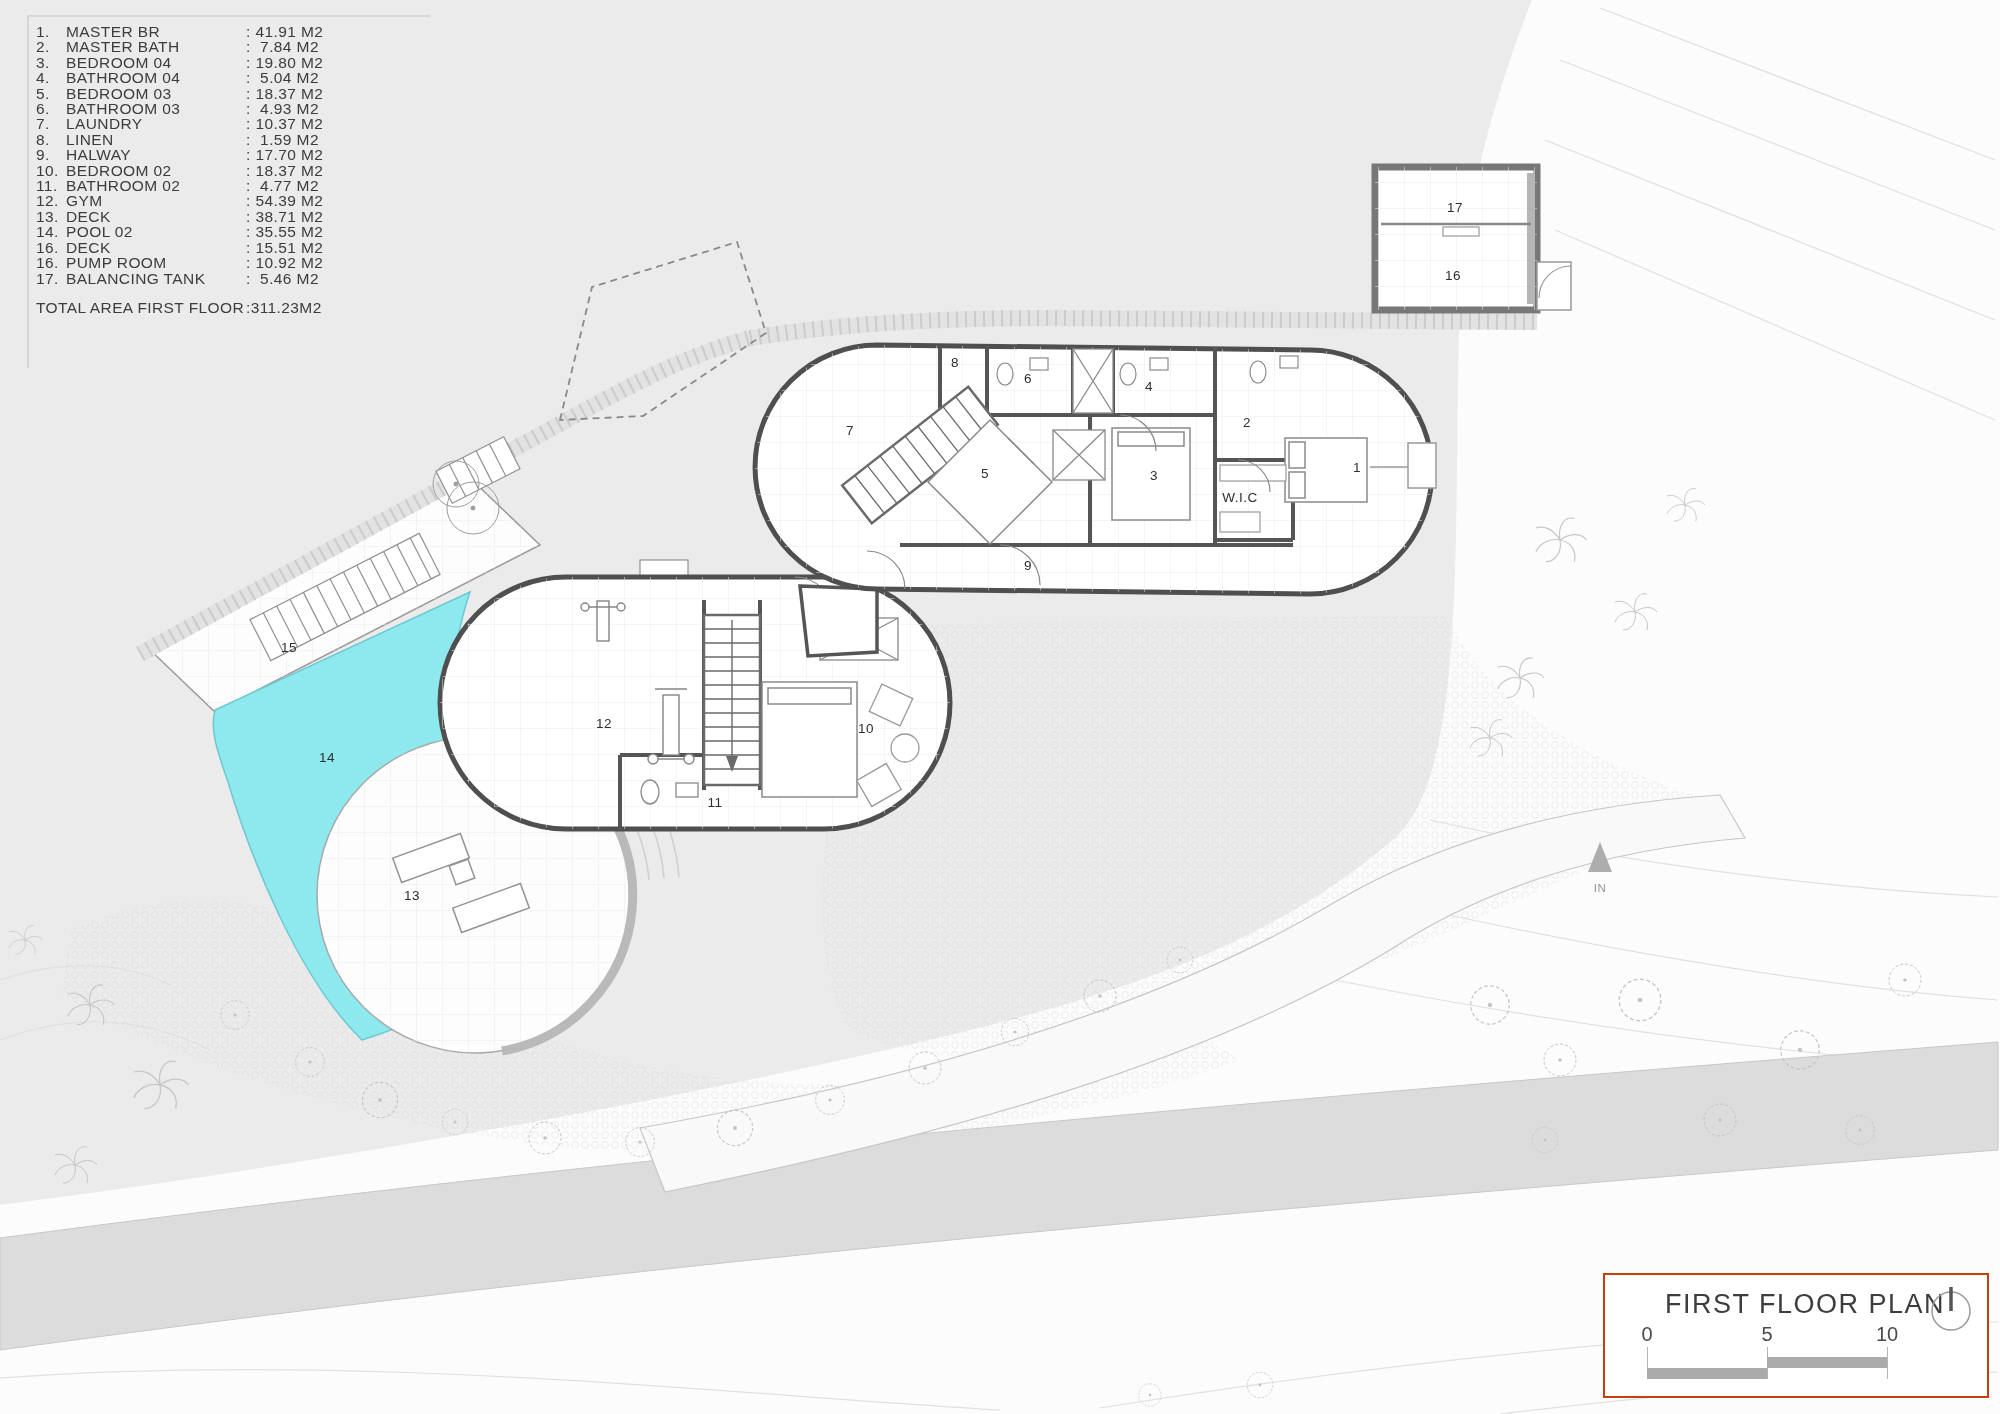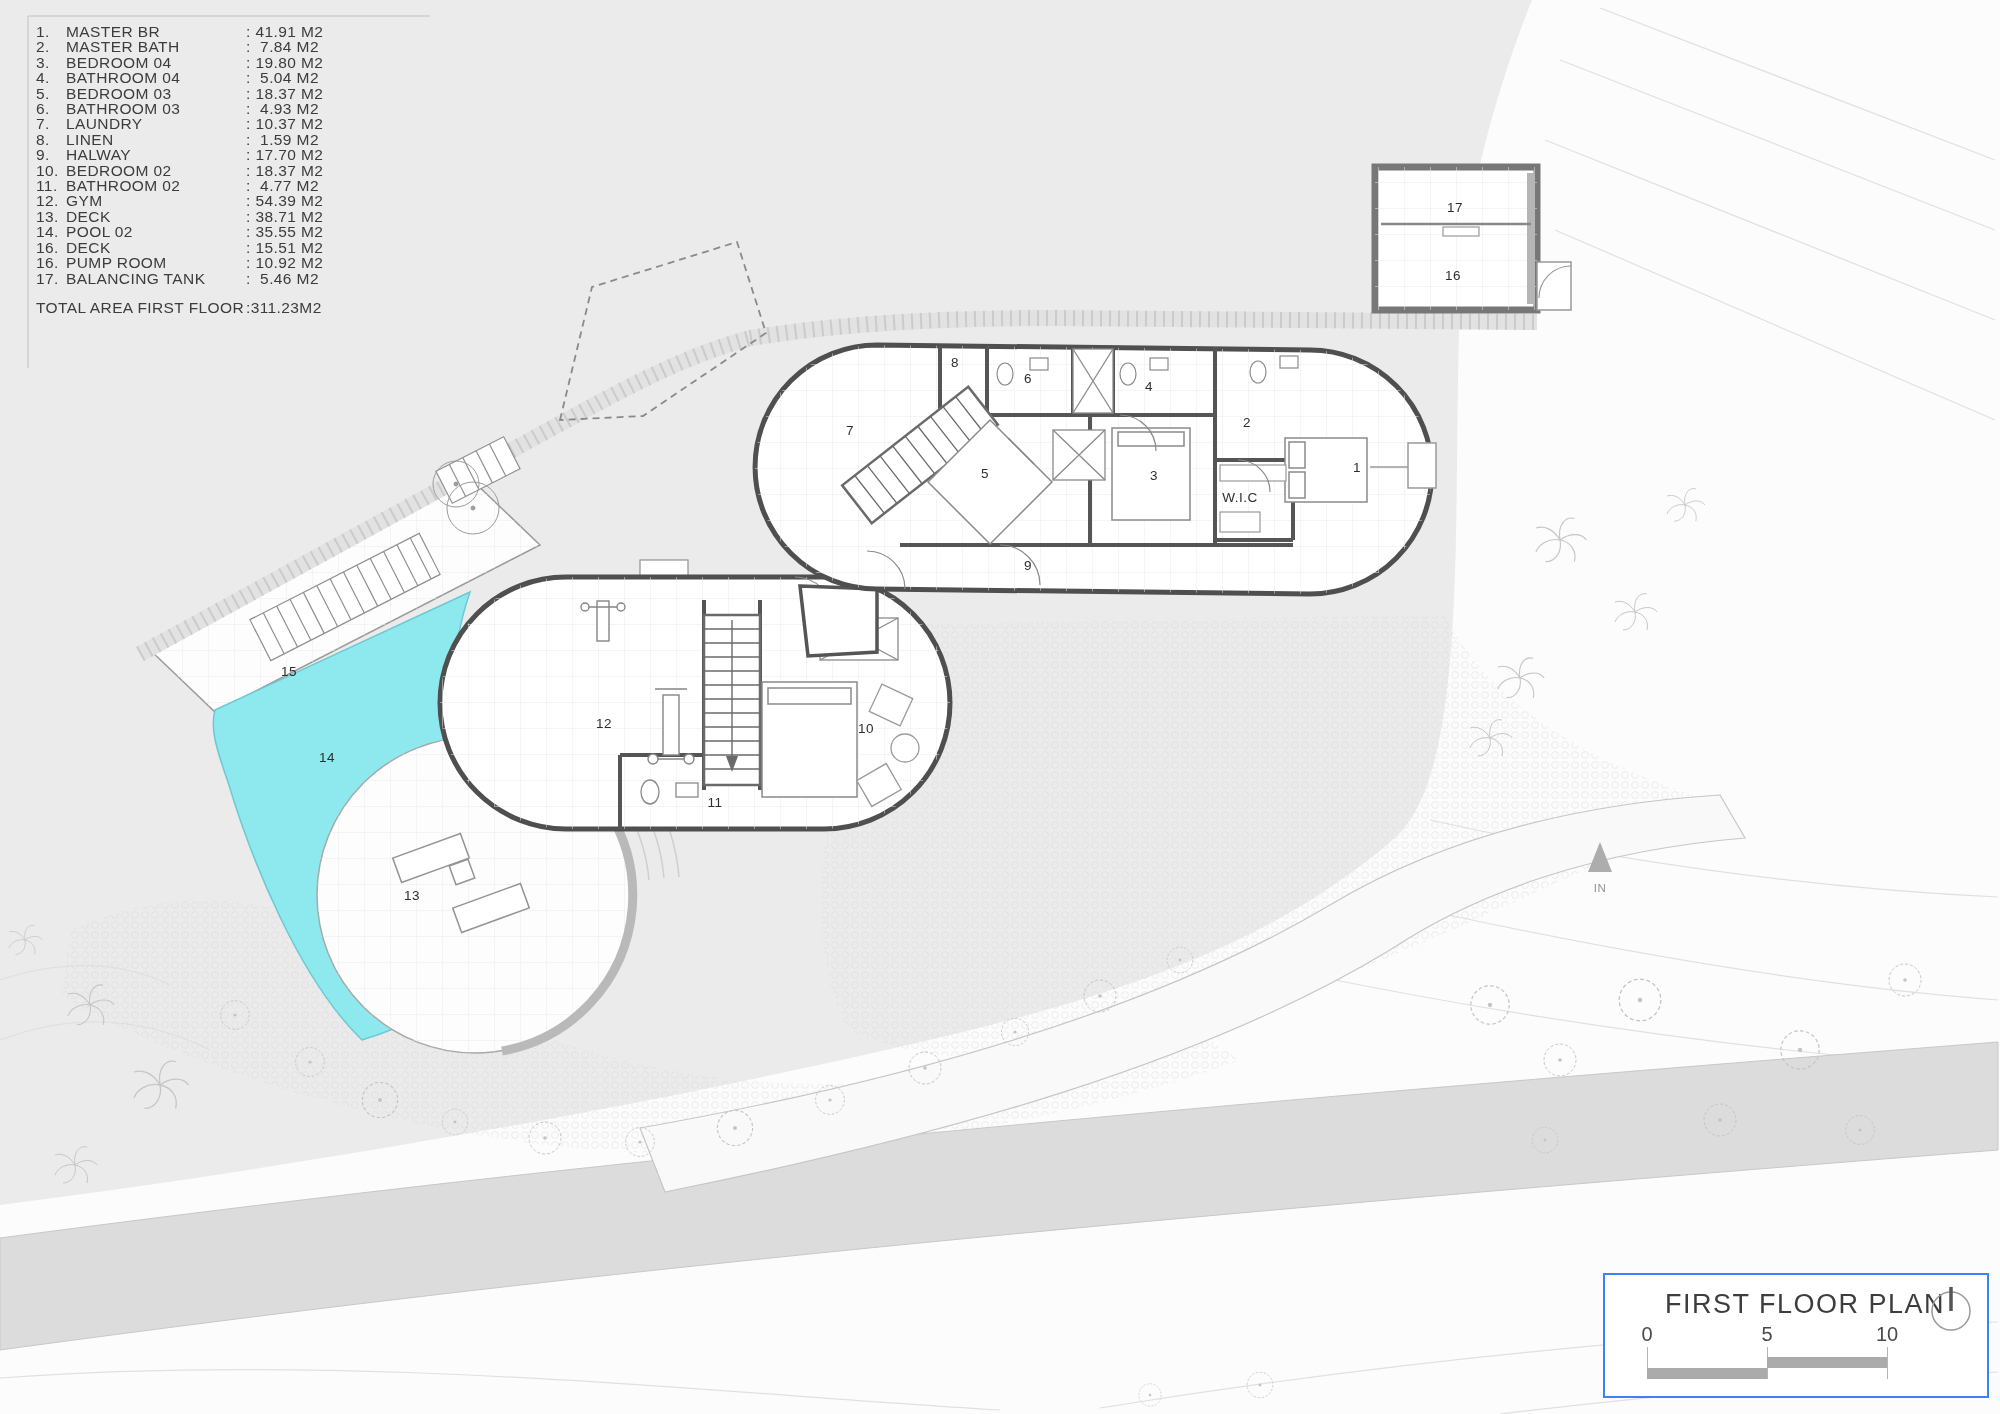--- a/index.html
+++ b/index.html
@@ -13,21 +13,21 @@
   .legend-row .val,.legend-total .val{white-space:pre;}
   .legend-total{margin-top:14px;display:grid;grid-template-columns:210px auto;line-height:16px;}
 
   
   .room-label{position:absolute;transform:translate(-50%,-50%);font-size:13.5px;color:#2e2e2e;
               letter-spacing:.5px;z-index:4;}
   .room-label.muted{color:#949494;font-size:11.5px;}
 
   
   .titleblock{position:absolute;left:1603px;top:1273px;width:386px;height:125px;background:#fff;
-              border:2px solid #3b82f6;box-sizing:border-box;z-index:6;}
+              border:2px solid #c2410c;box-sizing:border-box;z-index:6;}
   .tb-title{position:absolute;left:60px;top:14px;font-size:27px;letter-spacing:1.5px;color:#3d3d3d;}
   .tb-tickline{position:absolute;width:1px;height:32px;top:72px;background:#b5b5b5;}
   .tb-bar{position:absolute;height:11px;background:#ababab;}
   .tb-ticklabel{position:absolute;top:48px;transform:translateX(-50%);font-size:20px;color:#4a4a4a;}
   .tb-north{position:absolute;right:12px;top:8px;width:48px;height:52px;}
 </style>
 </head>
 <body>
 
 <div class="canvas">
@@ -405,21 +405,21 @@
       <span class="room-label" style="left: 57.7%; top: 33.6%;">3</span>
       <span class="room-label" style="left: 62.35%; top: 29.85%;">2</span>
       <span class="room-label" style="left: 62%; top: 35.15%;">W.I.C</span>
       <span class="room-label" style="left: 67.85%; top: 33%;">1</span>
       <span class="room-label" style="left: 51.4%; top: 39.95%;">9</span>
       <span class="room-label" style="left: 72.75%; top: 14.65%;">17</span>
       <span class="room-label" style="left: 72.65%; top: 19.45%; text-align: right;">16</span>
       <span class="room-label" style="left: 30.2%; top: 51.15%;">12</span>
       <span class="room-label" style="left: 43.3%; top: 51.5%;">10</span>
       <span class="room-label" style="left: 35.75%; top: 56.7%;">11</span>
-      <span class="room-label" style="left: 14.45%; top: 45.75%; margin-top: 24px;">15</span>
+      <span class="room-label" style="left: 14.45%; top: 45.75%;">15</span>
       <span class="room-label" style="left: 16.35%; top: 53.55%;">14</span>
       <span class="room-label" style="left: 20.6%; top: 63.3%;">13</span>
       <span class="room-label muted" style="left: 80%; top: 62.8%;">IN</span>
     </div>
 
   <div class="titleblock">
     <span class="tb-title">FIRST FLOOR PLAN</span>
     <span class="tb-ticklabel" style="left:42px">0</span>
     <span class="tb-ticklabel" style="left:162px">5</span>
     <span class="tb-ticklabel" style="left:282px">10</span>

